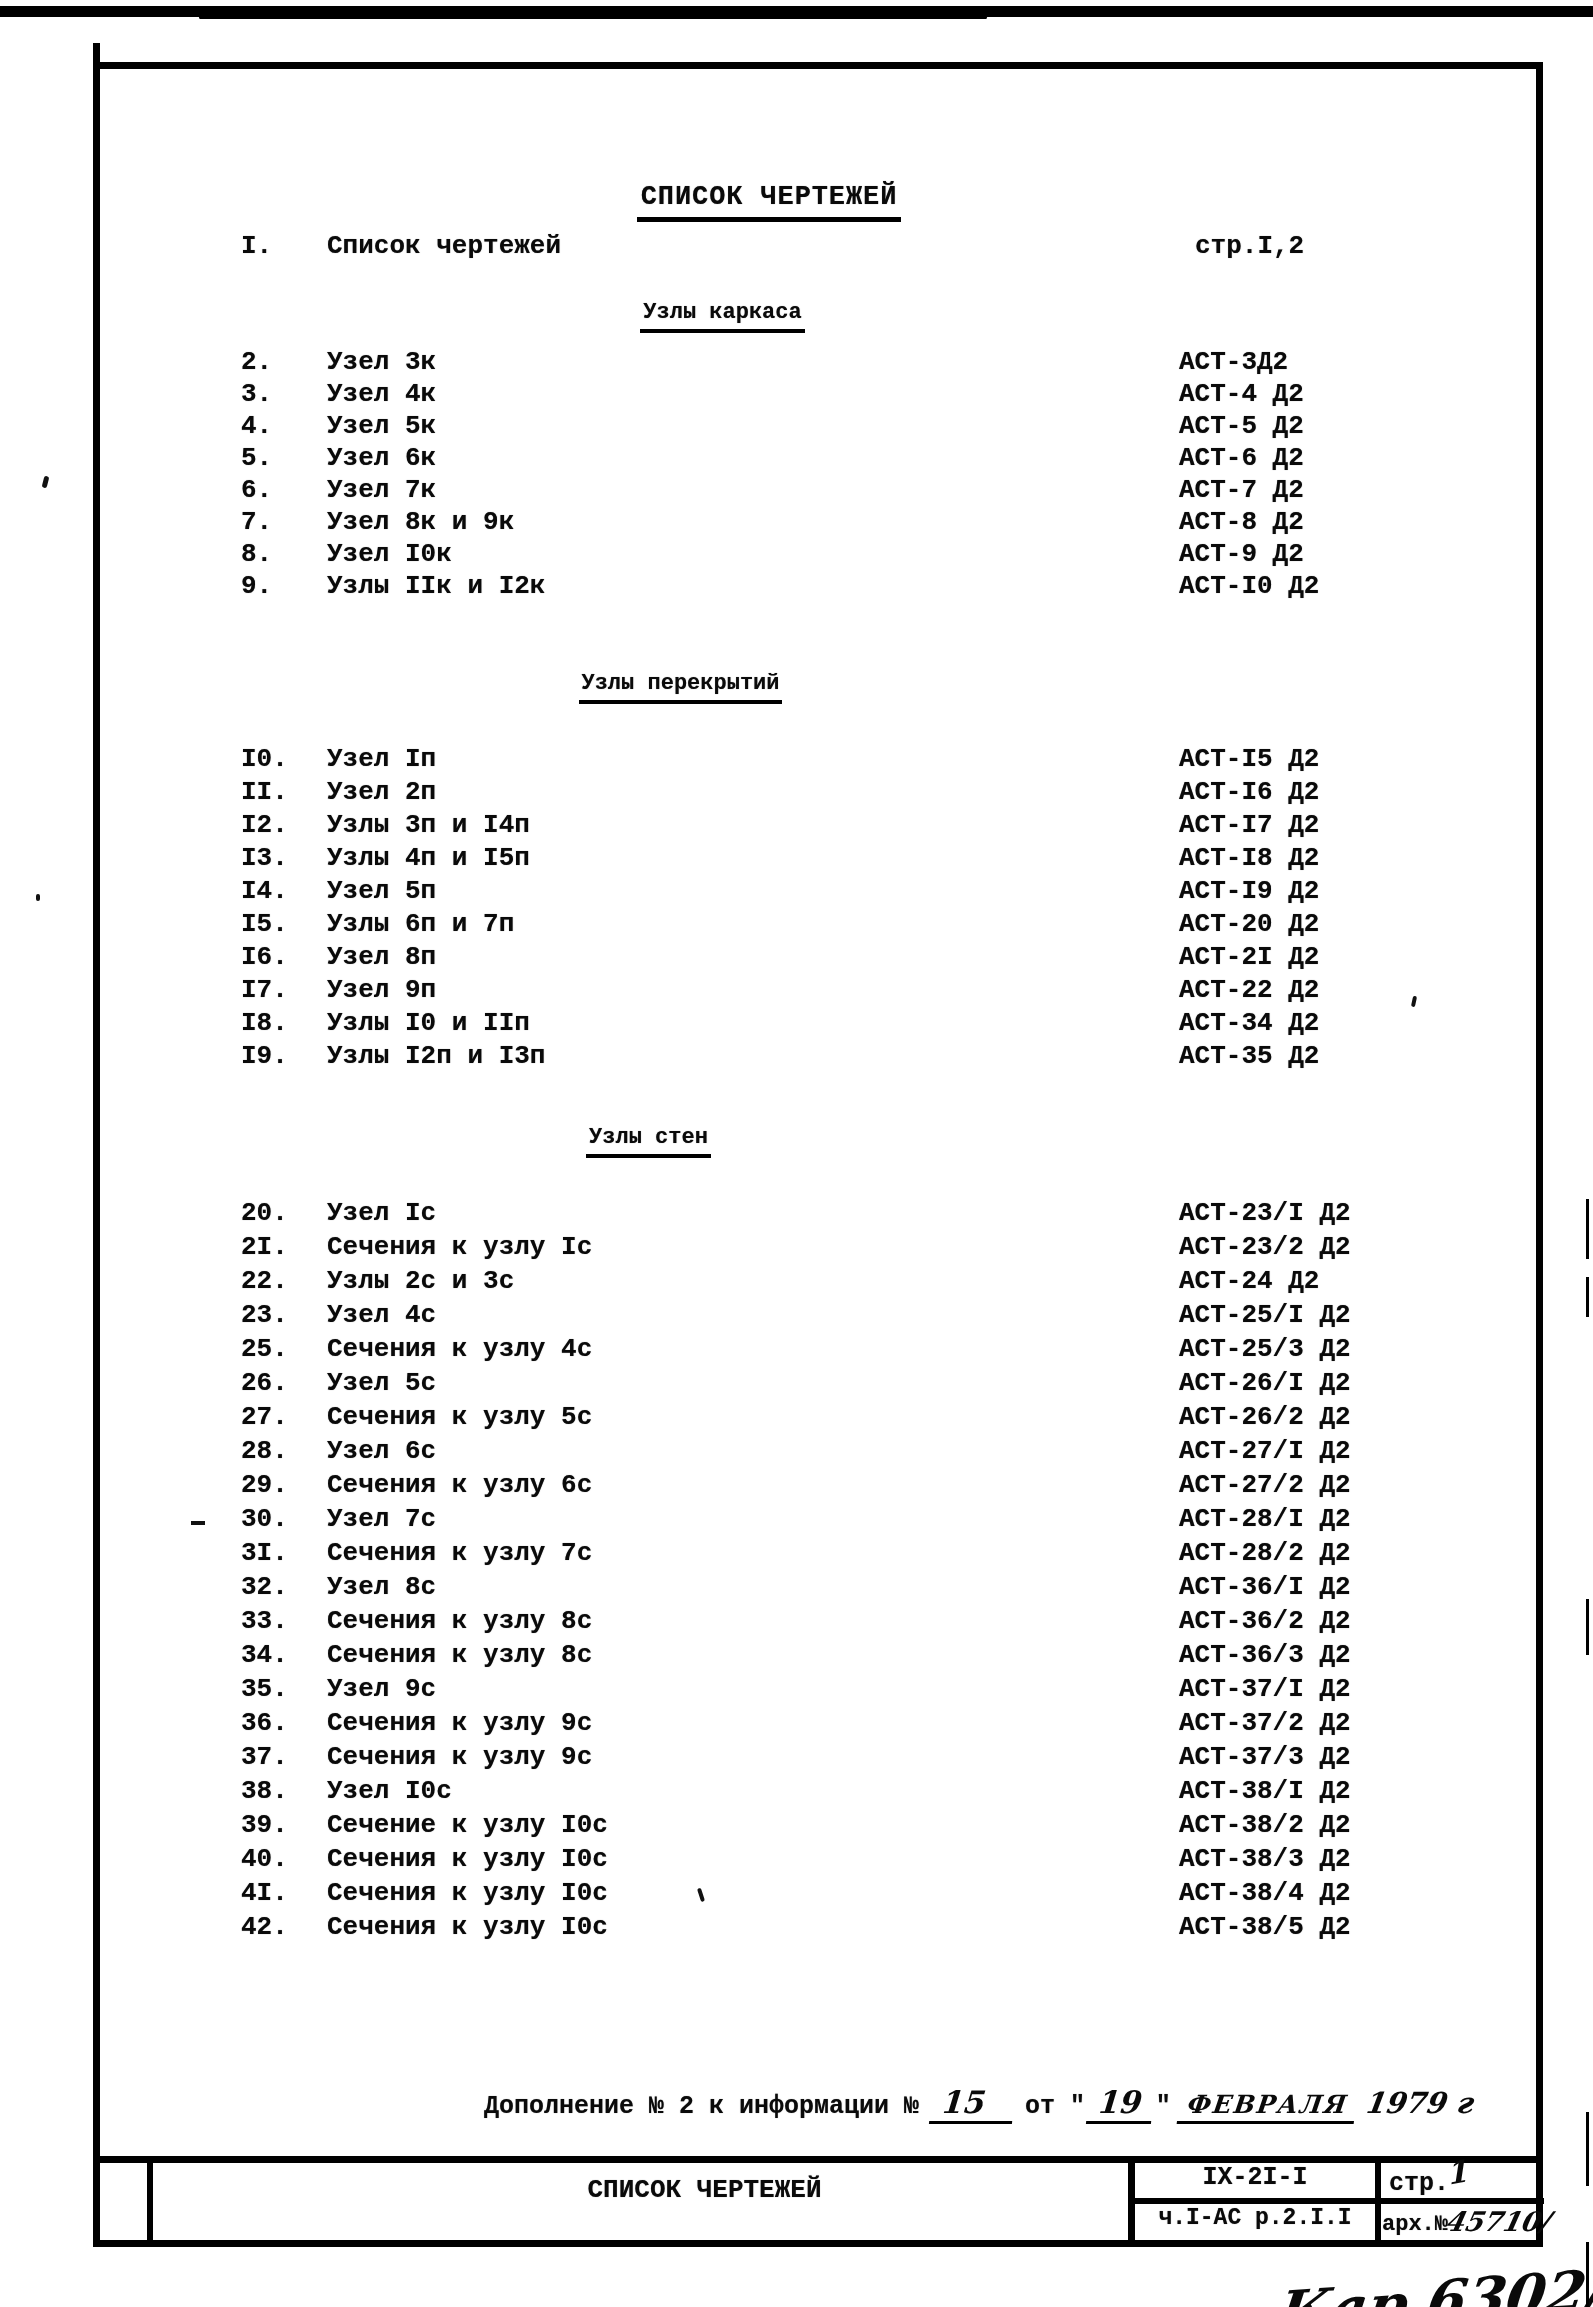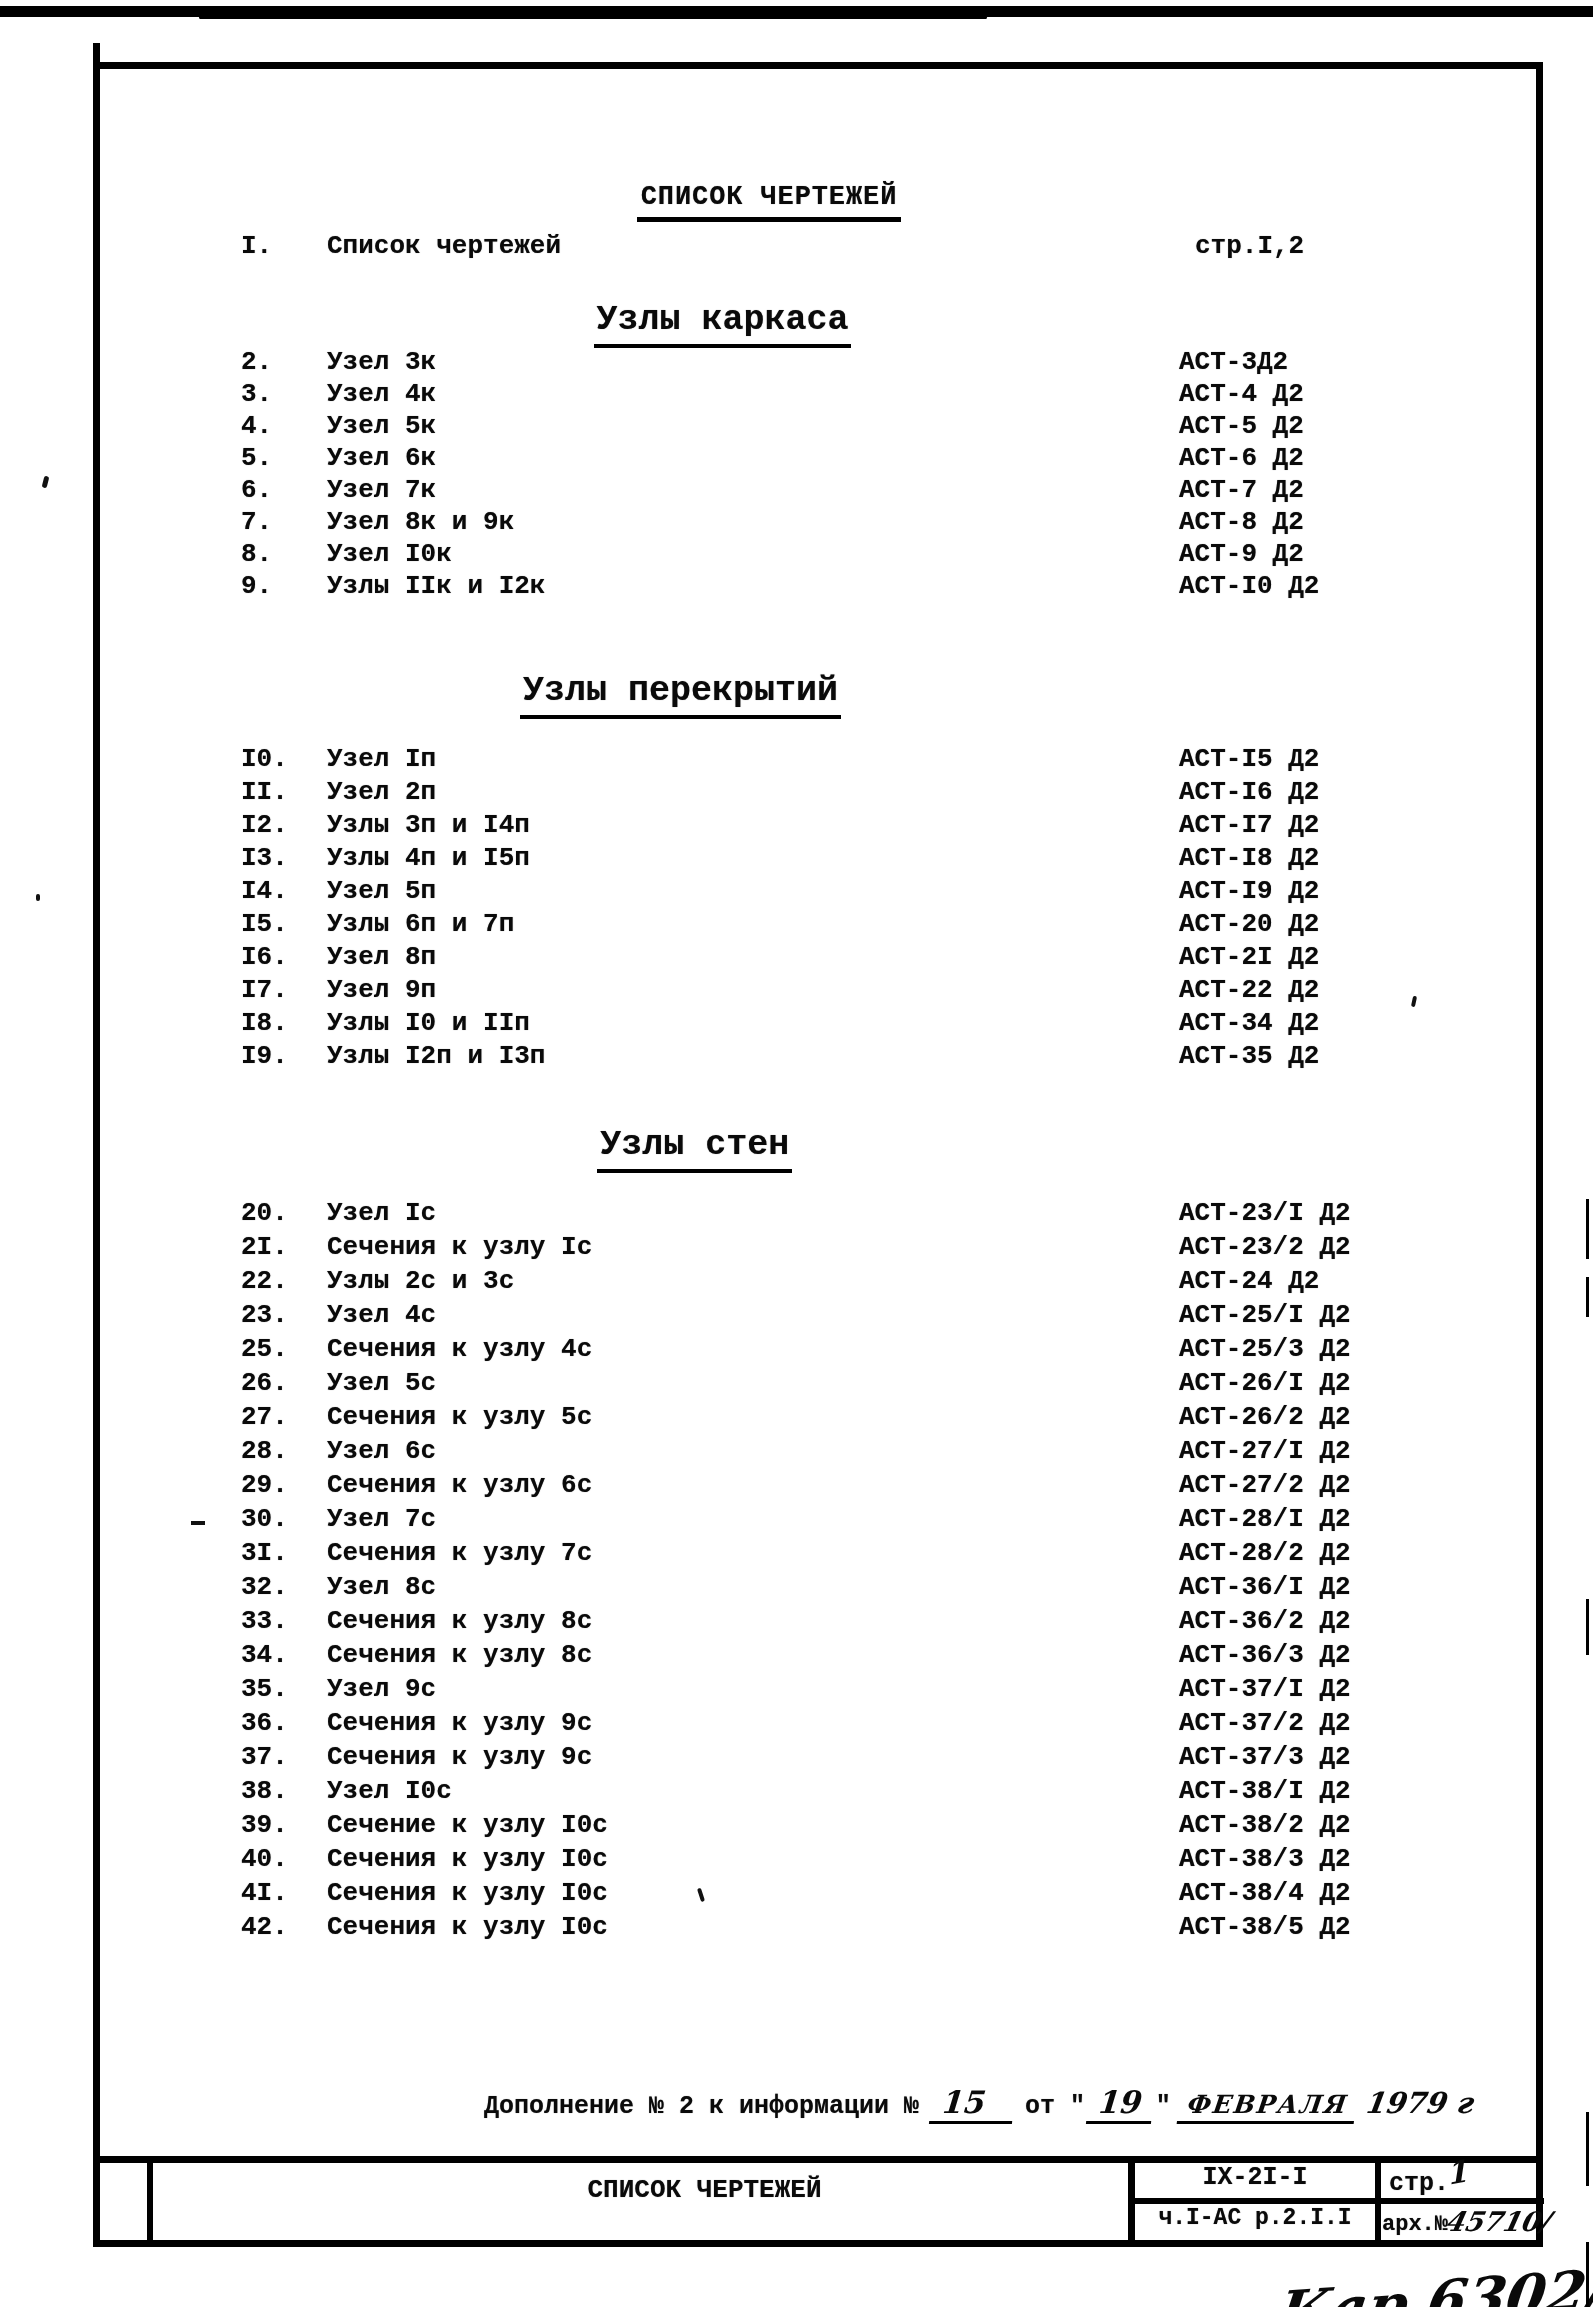--- a/index.html
+++ b/index.html
@@ -18,24 +18,24 @@
   .title-box{left:621px;top:182px;width:296px;display:flex;justify-content:center;}
   .title-box span{font-size:27px;letter-spacing:0.9px;border-bottom:5.6px solid #000;padding:0 3.7px 4.6px 3.7px;}
   
   .intro{left:0;top:231px;width:1594px;height:32px;}
   .intro .num{left:241px;}
   .intro .label{left:327px;}
   .intro .ref{left:1195px;}
   .intro span{position:absolute;font-size:26px;}
   
   .sec-heading{display:flex;justify-content:center;}
-  .sec-heading span{font-size:35px;border-bottom:4.6px solid #000;padding:0 2.8px 3.7px 2.8px;}
+  .sec-heading span{font-size:22px;border-bottom:4.6px solid #000;padding:0 2.8px 3.7px 2.8px;}
   #sec0-head{left:579px;top:300px;width:287px;}
   #sec1-head{left:537px;top:671px;width:287px;}
-  #sec2-head{left:505px;top:1125px;width:287px;justify-content:flex-end;}
+  #sec2-head{left:505px;top:1125px;width:287px;}
   .rows{left:0;width:1594px;}
   #rows0{top:347px;}
   #rows1{top:744px;}
   #rows2{top:1198px;}
   #rows0 .row{height:32px;}
   #rows1 .row{height:33px;}
   #rows2 .row{height:34px;text-decoration:underline;}
   .row{position:relative;width:1594px;}
   .row span{position:absolute;top:0;font-size:26px;font-weight:700;text-shadow:0 0 0.9px rgba(0,0,0,.5);white-space:pre;}
   .row .num{left:241px;}

